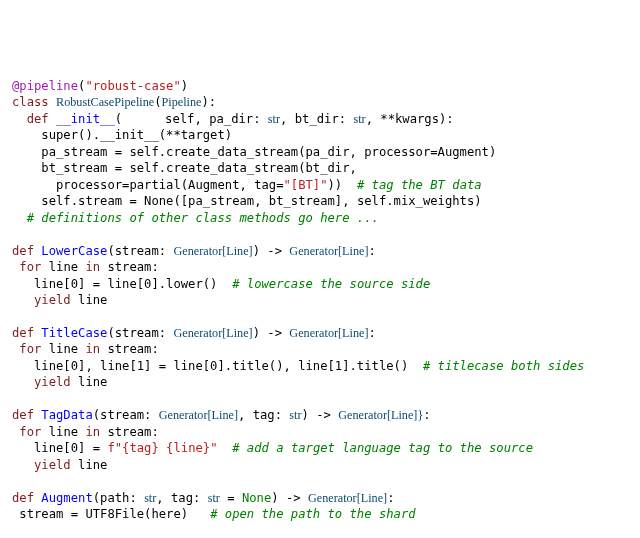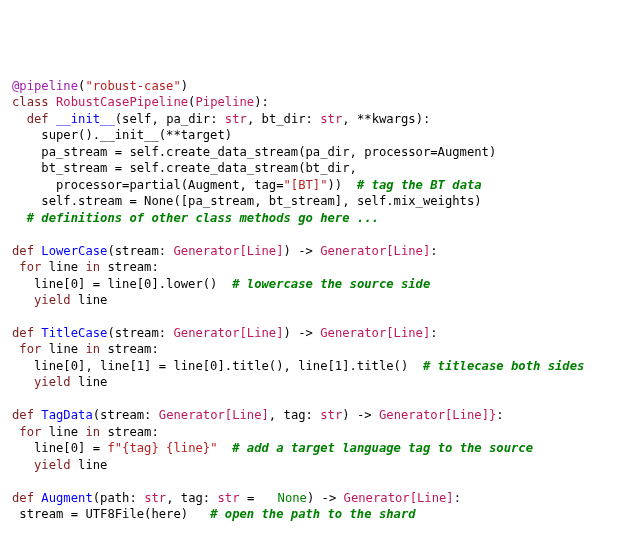--- a/index.html
+++ b/index.html
@@ -10,26 +10,26 @@
     line-height: 1.35;
     background: #ffffff;
     color: #000000;
     white-space: pre;
     width: 640px;
     box-sizing: border-box;
   }
   span { white-space: pre; }
   .kw   { color: #7f1d1d; }          
   .dec  { color: #a21caf; }          
-  .cls  { color: #be185d; }          
+  .cls  { color: #0c4a6e; font-family: Liberation Serif, serif; }          
   .fn   { color: #0000ff; }          
   .str  { color: #ba2121; }          
-  .cmt  { color: #008000; font-style: italic; font-weight: bold; } 
-  .builtin { color: #008000; margin-left: 16px; }       
-  .self { color: #000000; }          
+  .cmt  { color: #008000; font-style: italic; } 
+  .builtin { color: #008000; }       
+  .self { color: #000000; margin-left: 43px; }          
   .op   { color: #000000; }
   .attr { color: #000000; }
 </style>
 </head>
 <body>
 
 
 
 <div id="code"><span class="dec">@pipeline</span><span class="op">(</span><span class="str">"robust-case"</span><span class="op">)</span>
 <span class="kw">class</span> <span class="cls">RobustCasePipeline</span><span class="op">(</span><span class="cls">Pipeline</span><span class="op">):</span>

